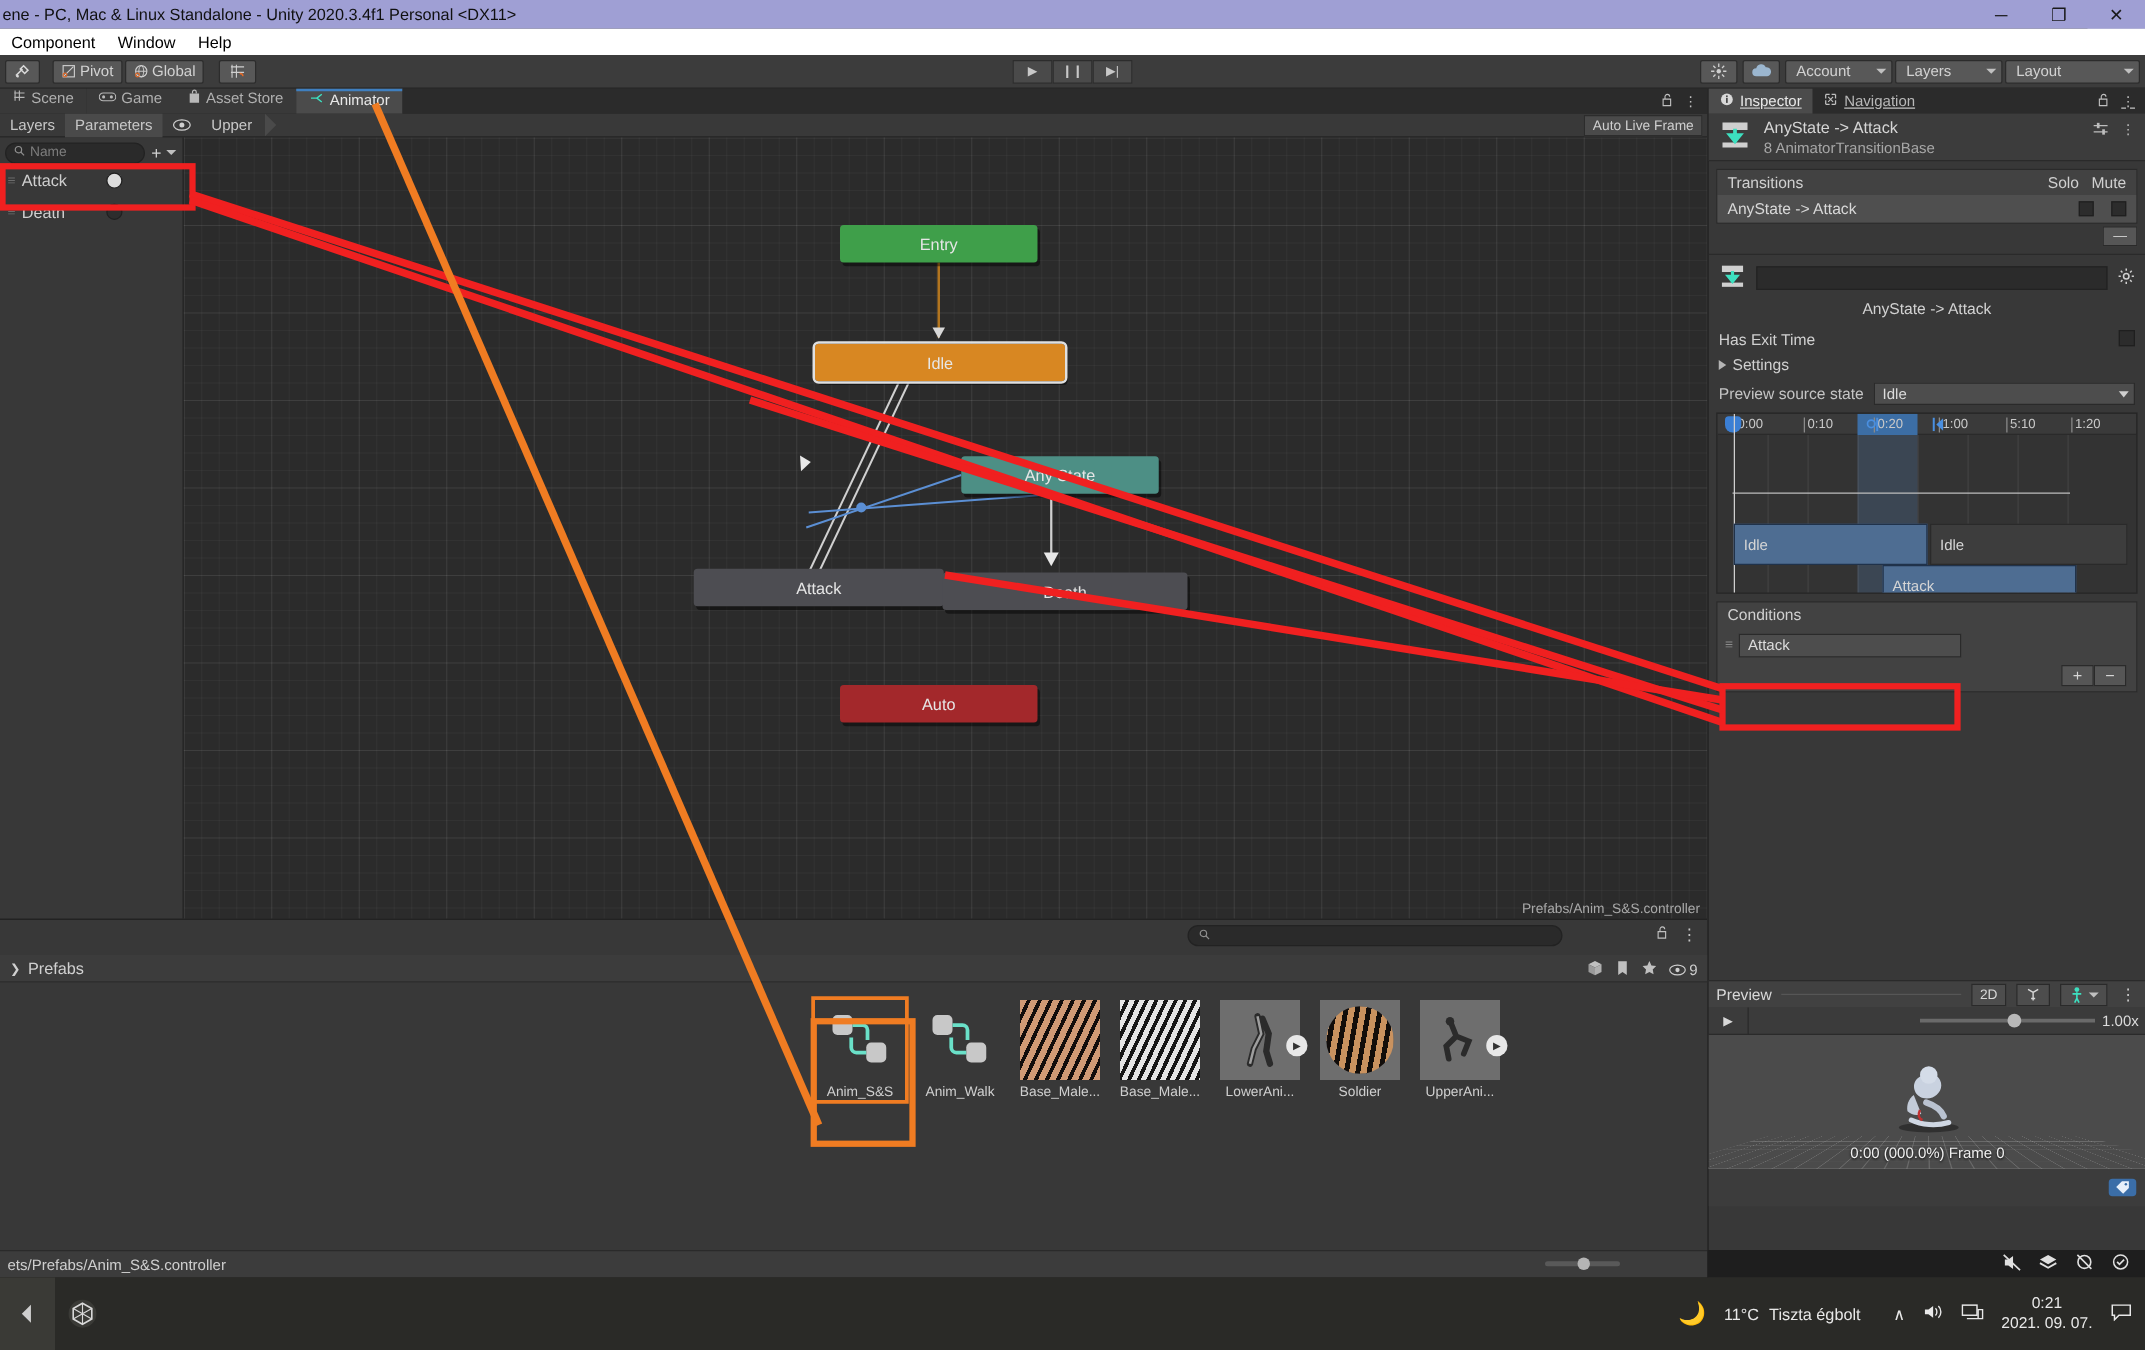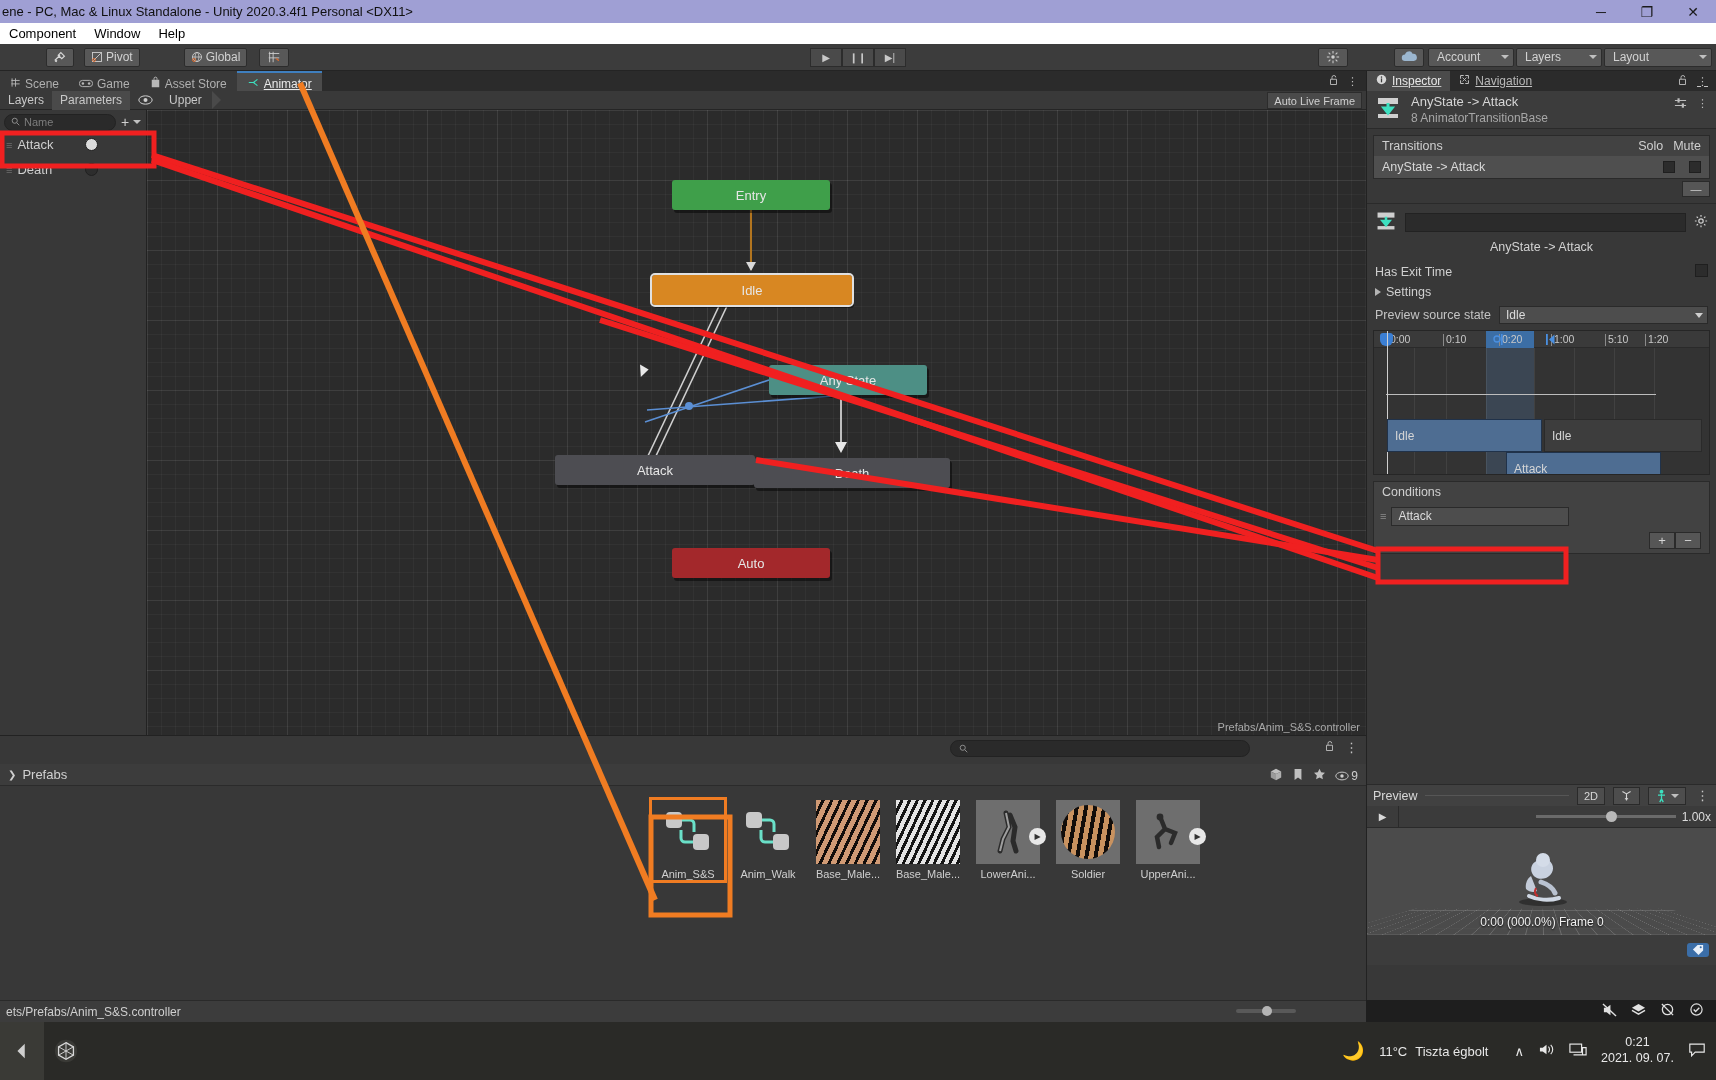--- a/index.html
+++ b/index.html
@@ -34,43 +34,43 @@
   .menubar .mi { padding: 0 9px; }
 
   
   .toolbar {
     position: absolute; left: 0; top: 44px; width: 1716px; height: 27px;
     background: #3c3c3c; display: flex; align-items: center; border-bottom: 1px solid #242424;
   }
   .tb-btn {
     height: 19px; background: #585858; border: 1px solid #2c2c2c; border-radius: 2px;
     display: flex; align-items: center; justify-content: center; gap: 3px;
-    padding: 0 6px; color: #d2d2d2; font-size: 12px; margin-right: 2px; margin-left: 42px;
+    padding: 0 6px; color: #d2d2d2; font-size: 12px; margin-right: 2px;
   }
   .tb-group { display: flex; align-items: center; }
   .tb-center {
     position: absolute; left: 50%; transform: translateX(-50%); display: flex;
   }
   .tb-play { width: 32px; height: 19px; background: #4a4a4a; border: 1px solid #2c2c2c;
              display: flex; align-items: center; justify-content: center; color: #c8c8c8; font-size: 10px;}
   .tb-right { position: absolute; right: 4px; display: flex; align-items: center; gap: 2px; }
   .tb-drop { height: 19px; background: #585858; border: 1px solid #2c2c2c; border-radius: 2px;
              display: flex; align-items: center; padding: 0 4px 0 8px; font-size: 12px; color: #d2d2d2;
              justify-content: space-between; }
   .caret { width: 0; height: 0; border-left: 4px solid transparent; border-right: 4px solid transparent;
            border-top: 4px solid #c0c0c0; margin-left: 8px; }
 
   
   .tabbar {
     position: absolute; left: 0; top: 71px; width: 1366px; height: 20px;
     background: #2b2b2b; display: flex; align-items: flex-end;
   }
-  .etab { height: 20px; padding: 0 10px; display: flex; align-items: flex-end; gap: 4px;
+  .etab { height: 20px; padding: 0 10px; display: flex; align-items: flex-start; gap: 4px;
           font-size: 12px; color: #b0b0b0; background: #393939; }
-  .etab.active { background: #4b4b4b; color: #e8e8e8; border-top: 2px solid #3f7fbf; text-decoration: underline; }
+  .etab.active { background: #4b4b4b; color: #e8e8e8; border-top: 2px solid #3f7fbf; }
   .tabbar .spacer { flex: 1; background: #2b2b2b; height: 20px; }
   .tab-icons { display:flex; align-items:center; gap:8px; padding-right:8px; height:20px; color:#c0c0c0; font-size:11px;}
 
   
   .anim-subbar {
     position: absolute; left: 0; top: 91px; width: 1366px; height: 19px;
     background: #393939; display: flex; align-items: center; border-bottom: 1px solid #252525;
   }
   .sb-tab { height: 19px; padding: 0 8px; display: flex; align-items: center; font-size: 12px;
             color: #c8c8c8; }
@@ -743,21 +743,21 @@
 
     <div class="timeline">
       <div class="tl-sel" style="left:112px;width:48px;"></div>
       <div class="tl-ruler">
         <div class="tl-selhdr" style="left:112px;width:48px;"></div>
         <div class="tl-tick" style="left:16px;">0:00</div>
         <div class="tl-tick" style="left:72px;">0:10</div>
         <div class="tl-tick" style="left:128px;">0:20</div>
         <div class="tl-tick" style="left:180px;">1:00</div>
         <div class="tl-tick" style="left:234px;">5:10</div>
-        <div class="tl-tick" style="left:274px;text-align:center;">1:20</div>
+        <div class="tl-tick" style="left:286px;text-align:center;">1:20</div>
         <div class="tl-diamond" style="left:12px;"></div>
         <svg style="position:absolute;left:119px;top:3px;" width="10" height="11" viewBox="0 0 10 11">
           <circle cx="4" cy="5" r="3" fill="none" stroke="#4a8fe0" stroke-width="1.4"></circle>
           <rect x="8" y="0" width="1.6" height="11" fill="#4a8fe0"></rect>
         </svg>
         <svg style="position:absolute;left:172px;top:3px;" width="9" height="11" viewBox="0 0 9 11">
           <rect x="0" y="0" width="1.8" height="11" fill="#4a8fe0"></rect>
           <path d="M8.5 0.5 L3 5.5 L8.5 10.5 z" fill="#4a8fe0"></path>
         </svg>
       </div>

